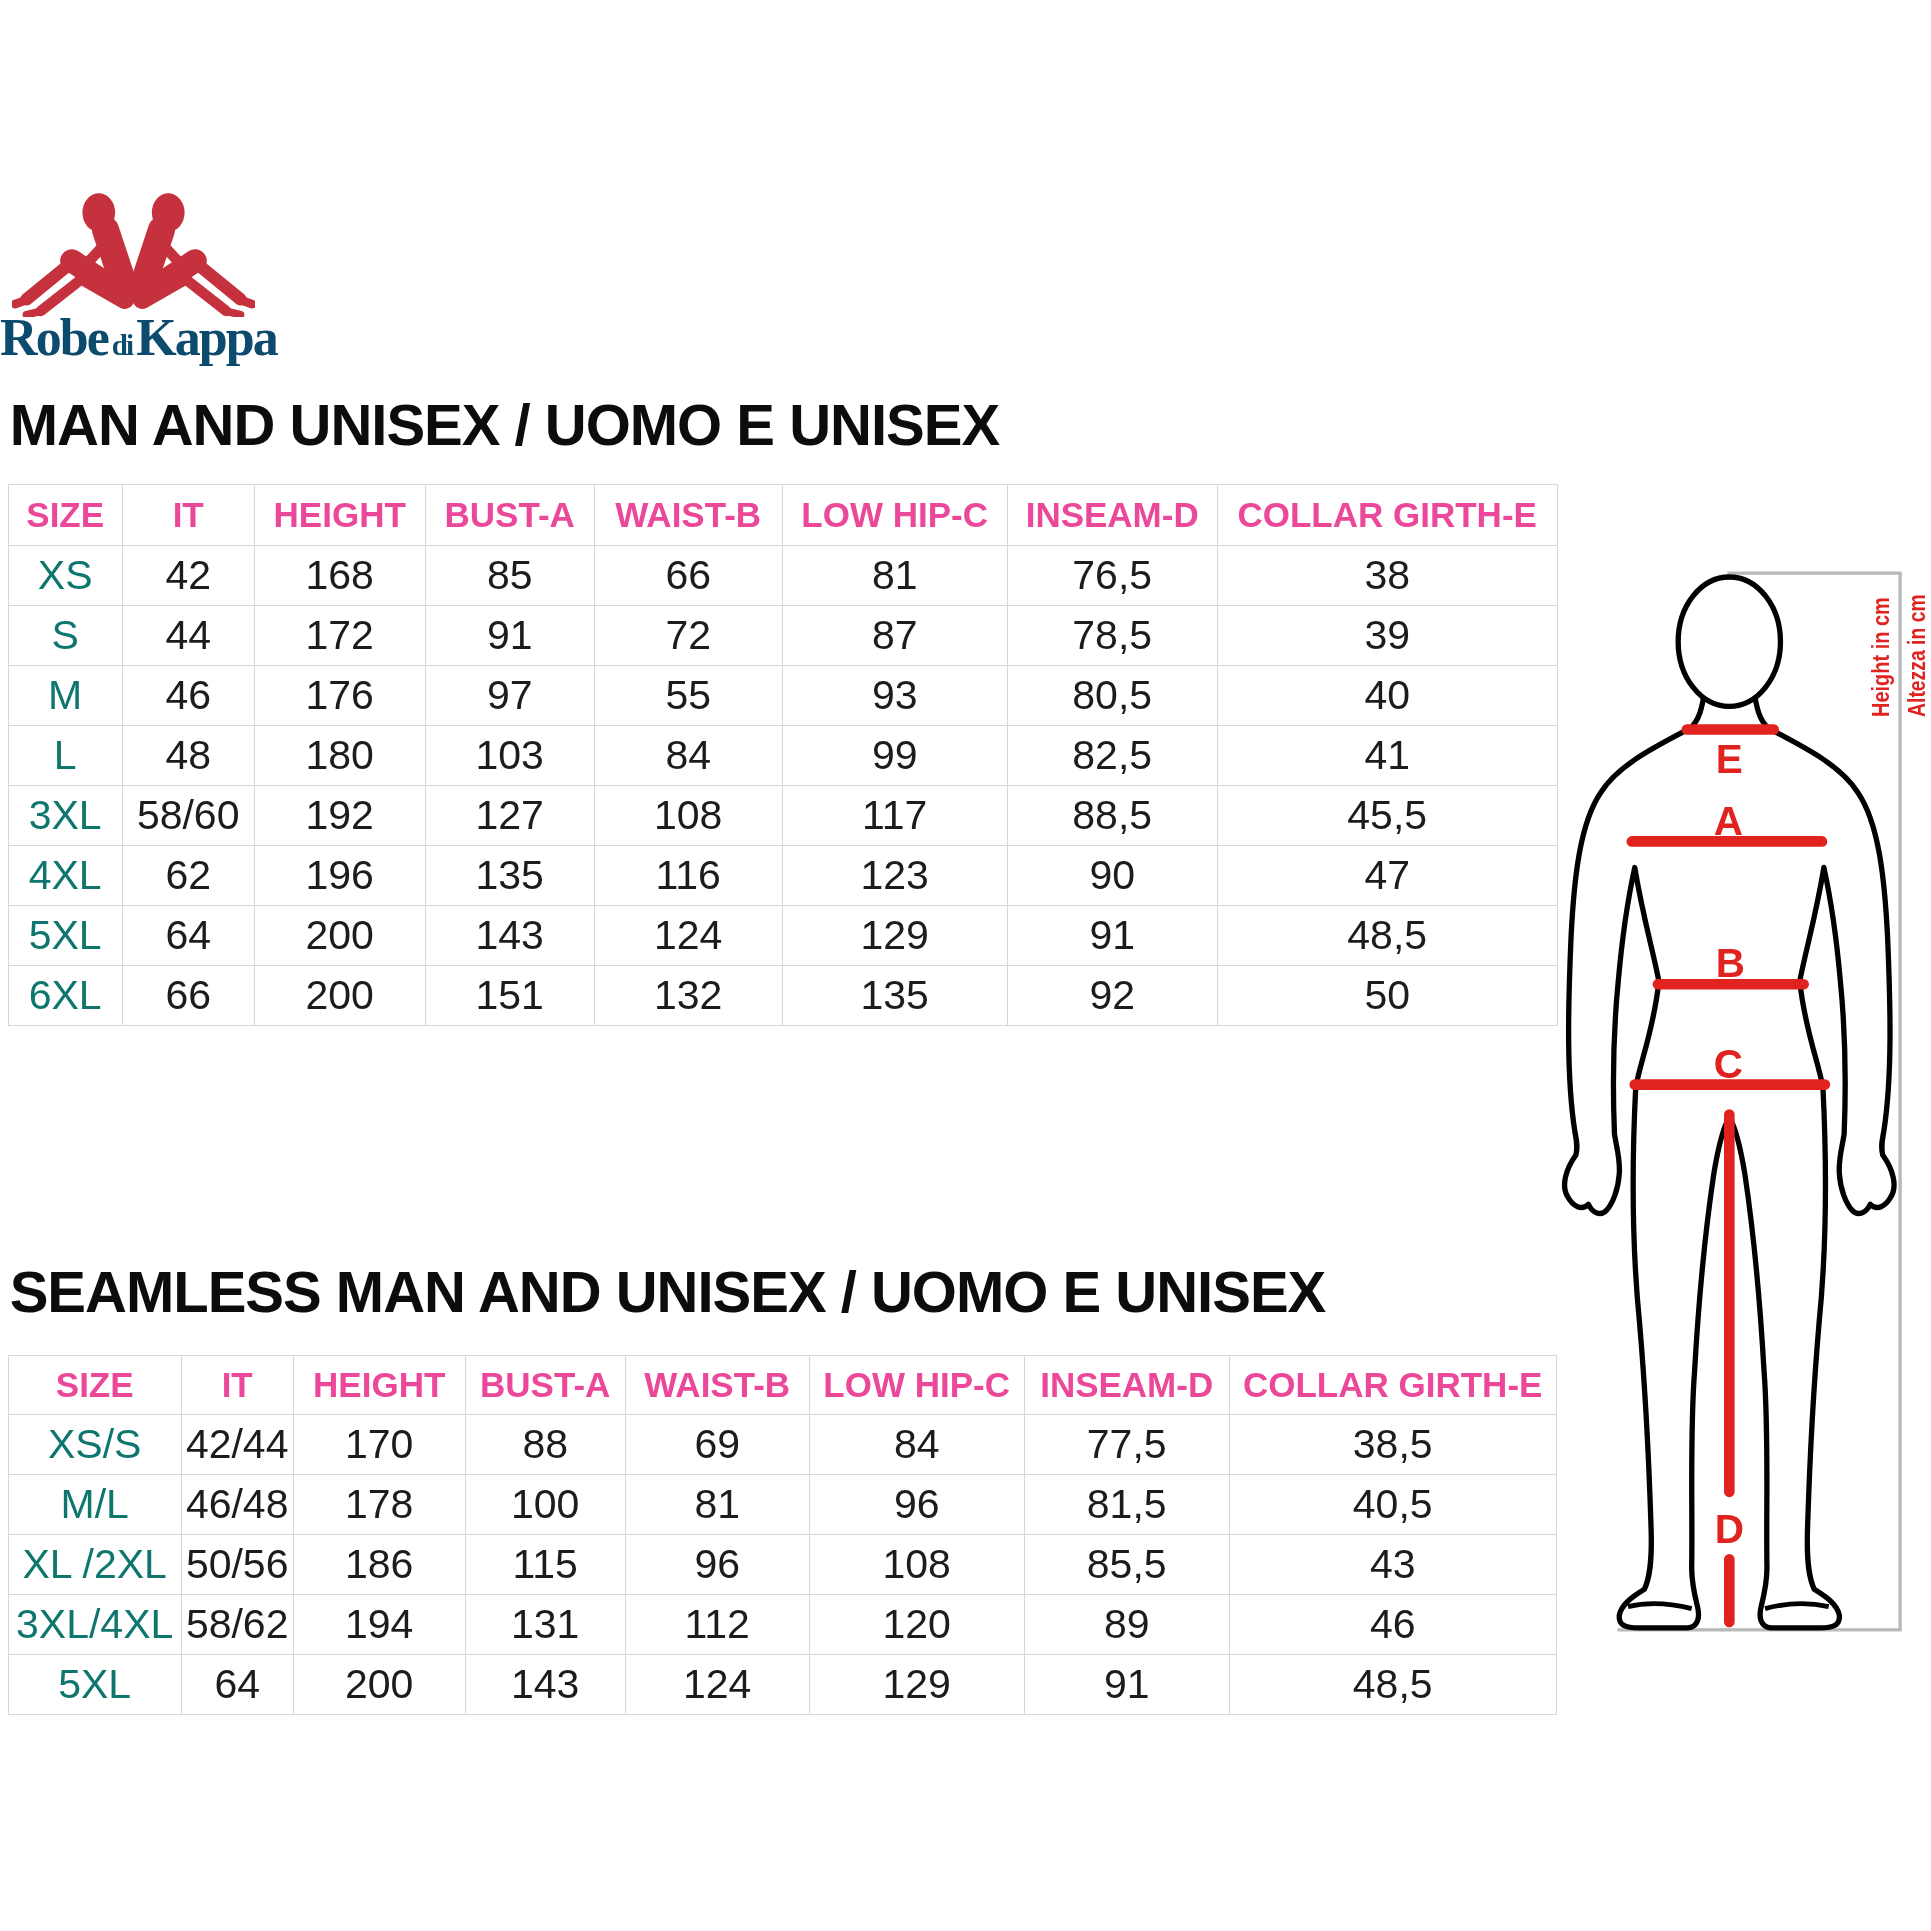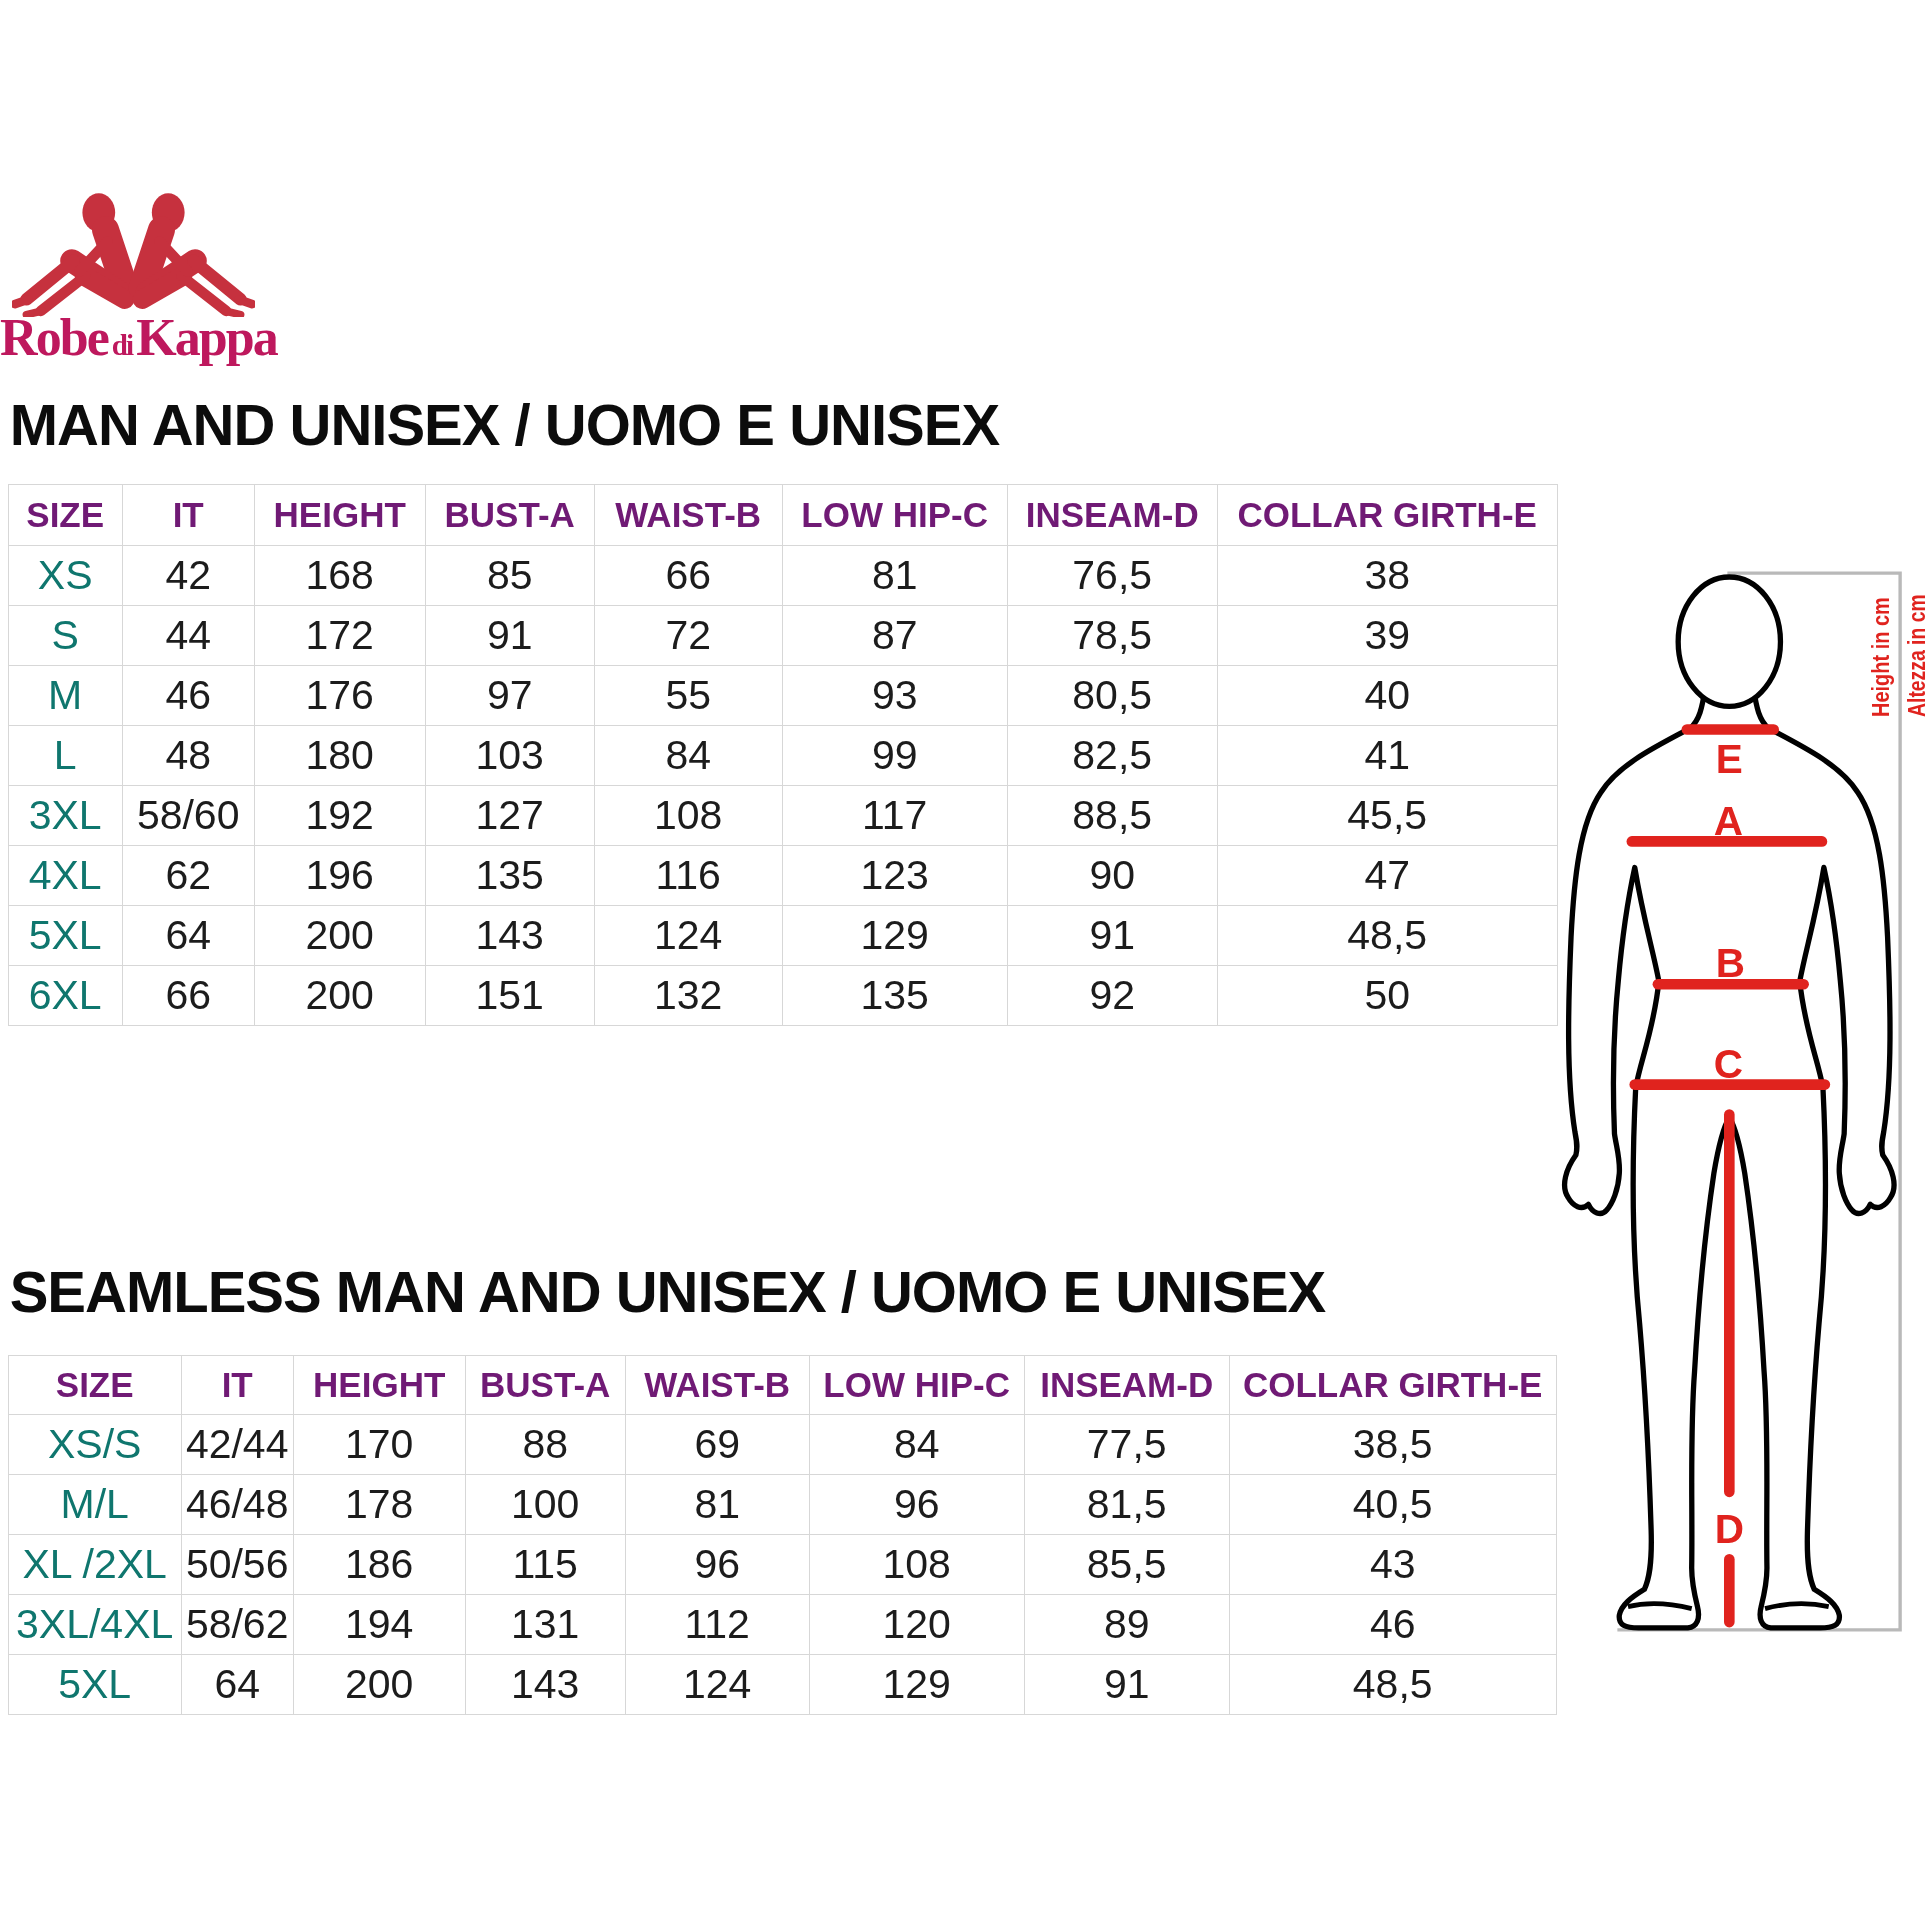--- a/index.html
+++ b/index.html
@@ -1,33 +1,33 @@
 <!DOCTYPE html>
 <html><head>
 <meta charset="utf-8">
 <style>
   html,body{margin:0;padding:0;background:#ffffff;}
   body{width:1931px;height:1931px;position:relative;font-family:"Liberation Sans",sans-serif;color:#111;}
   .abs{position:absolute;}
 
   
   #logo{left:11.6px;top:191px;width:243px;text-align:center;}
-  #logo-text{left:0px;top:315px;width:243px;color:#be185d;font-family:"Liberation Serif",serif;
+  #logo-text{left:0px;top:315px;width:243px;color:#0c4a6e;font-family:"Liberation Serif",serif;
              font-weight:bold;font-size:52px;line-height:46px;letter-spacing:-1.9px;white-space:nowrap;}
   #logo-text .di{font-size:29px;padding:0 3.9px;}
 
   
   .section-title{left:9.7px;font-size:58px;font-weight:bold;letter-spacing:-1px;line-height:1;color:#0c0c0c;white-space:nowrap;}
   #title1{top:396px;}
   #title2{top:1263px;}
 
   
   table{border-collapse:collapse;table-layout:fixed;background:#fff;}
   th,td{border:1.9px solid #d7d7d7;text-align:center;vertical-align:middle;padding:0;}
-  th{font-size:35px;font-weight:bold;color:#701a75;letter-spacing:0px;}
+  th{font-size:35px;font-weight:bold;color:#ec4899;letter-spacing:0px;}
   td{font-size:41px;font-weight:normal;color:#1c1c1c;}
   td:first-child{font-weight:normal;color:#0f766e;margin-left:20px;}
   #table1{left:7.7px;top:484px;width:1549px;}
   #table1 th{height:60px;}
   #table1 td{height:59px;}
   #table2{left:7.7px;top:1355px;width:1549px;}
   #table2 th{height:58px;}
   #table2 td{height:59px;}
 
   

